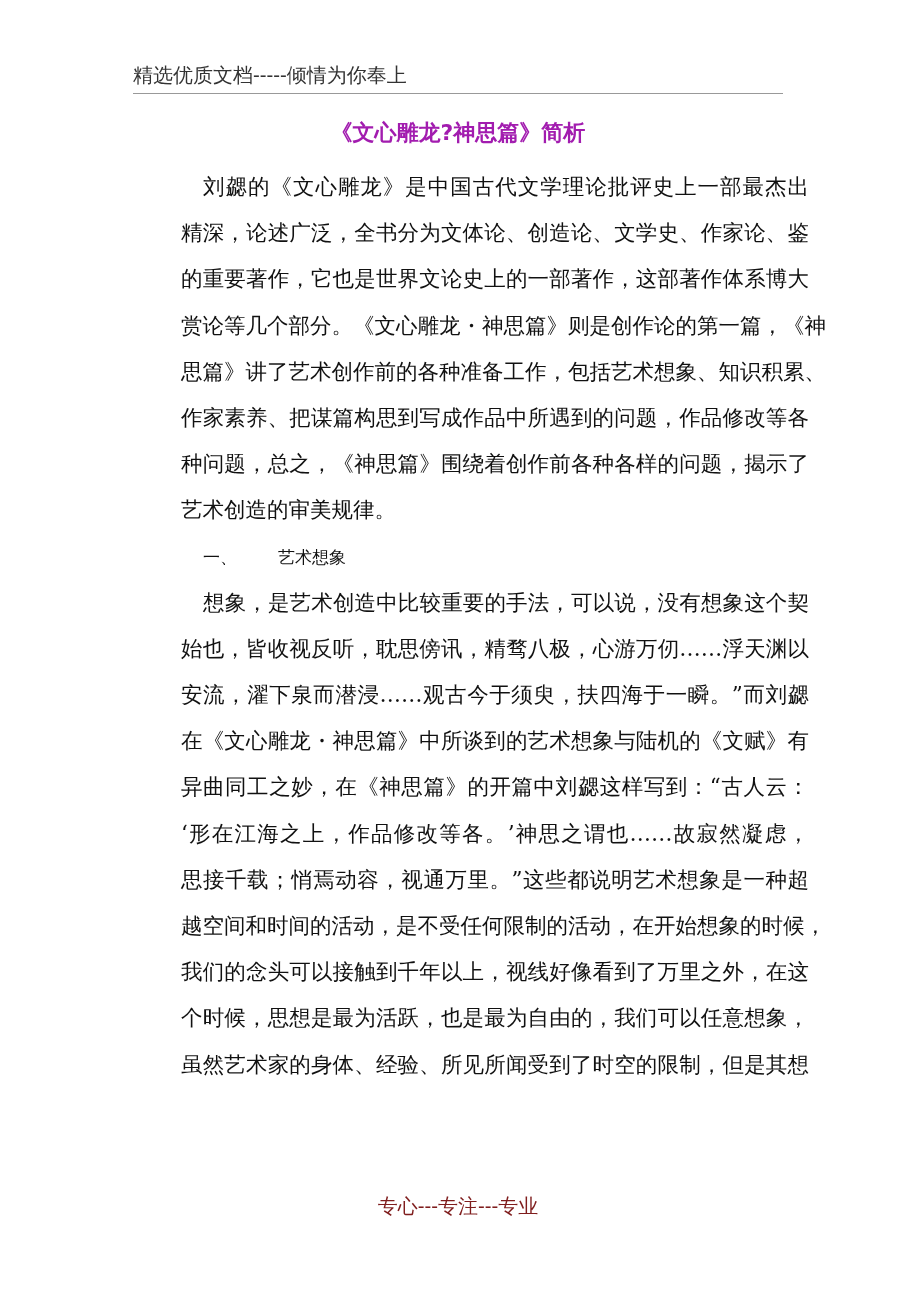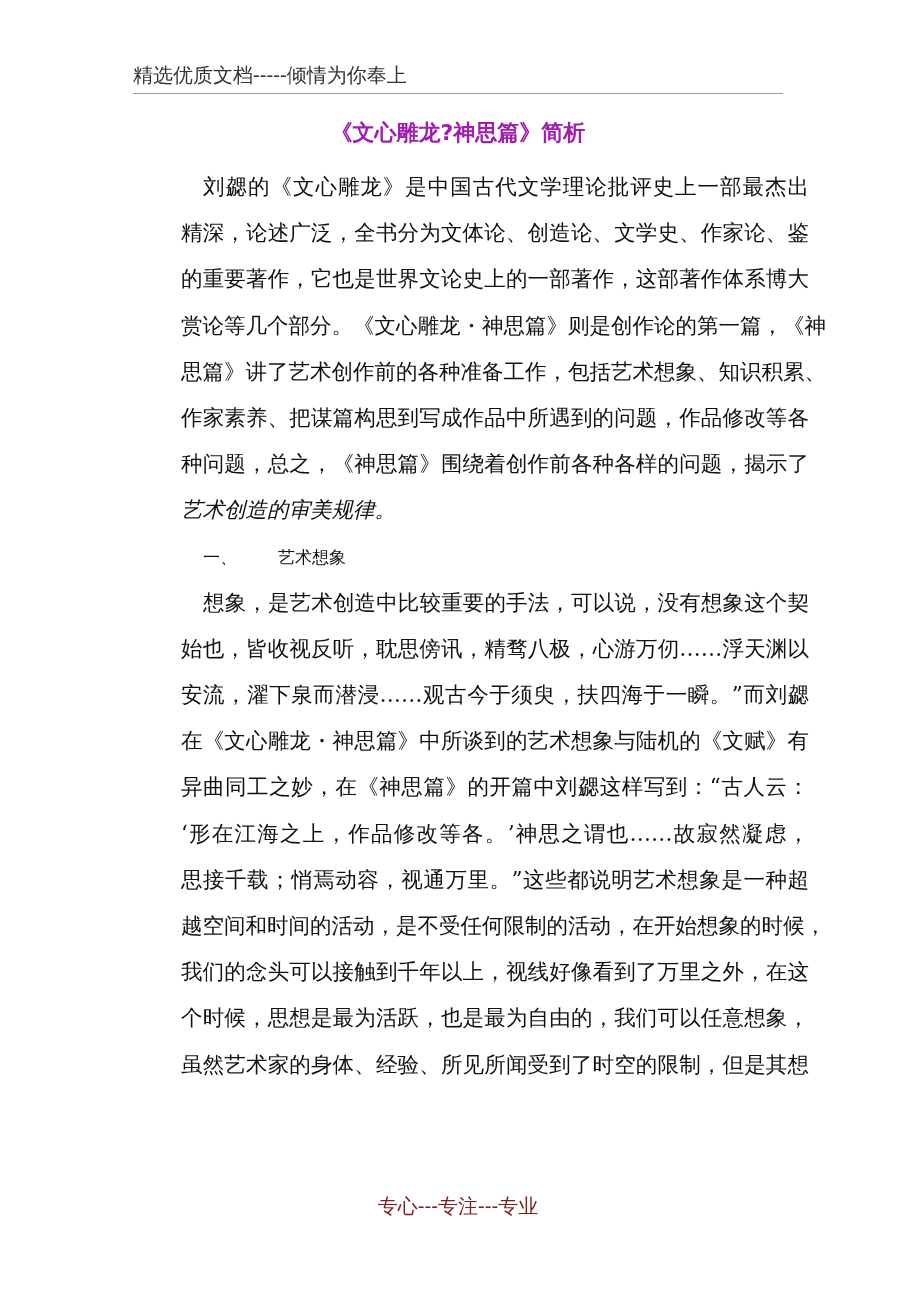--- a/index.html
+++ b/index.html
@@ -8,21 +8,21 @@
   .page-header { position: absolute; left: 133px; top: 62px; width: 650px; text-align: left;
                  font-size: 20px; color: #333; letter-spacing: 0px; }
   .header-rule { position: absolute; left: 133px; top: 93px; width: 650px; height: 0;
                  border-top: 1.5px solid #999; }
   .doc-title { position: absolute; left: 133px; top: 118px; width: 650px; text-align: center;
                font-family: "DejaVu Sans", "Liberation Sans", sans-serif; font-weight: bold;
                font-size: 22px; color: #a21caf; }
   .body { position: absolute; left: 140px; top: 164px; width: 628px; margin-left: 41px; }
   .line { height: 46.2px; line-height: 46.2px; font-size: 21.5px; white-space: nowrap;
           text-align: justify; text-align-last: justify; letter-spacing: 0; }
-  .line.last { text-align-last: left; font-style: italic; }
+  .line.last { text-align-last: left; }
   .line.indent { padding-left: 22px; }
   .line.indent-sm { padding-left: 22px; }
   .section-heading { height: 46.2px; line-height: 46.2px; font-size: 17px; white-space: nowrap; }
   .section-heading .num { display: inline-block; margin-left: 22px; width: 75px; }
   .page-footer { position: absolute; left: 133px; top: 1193px; width: 650px; text-align: center;
                  font-size: 20px; color: #7f1d1d; }
 </style>
 </head>
 <body>
 

